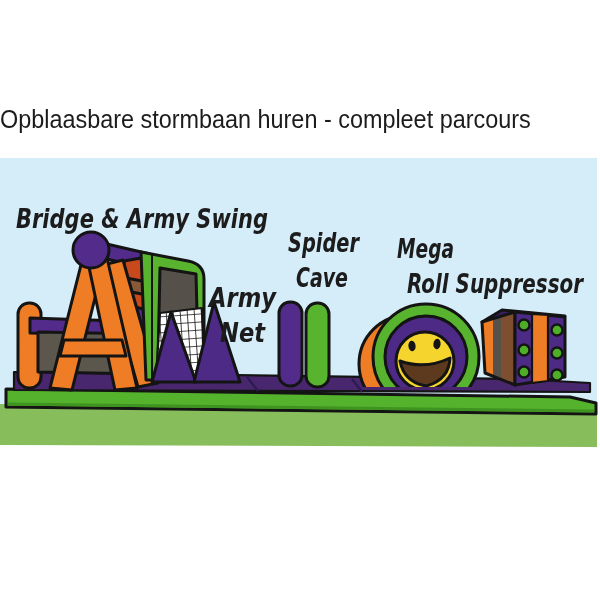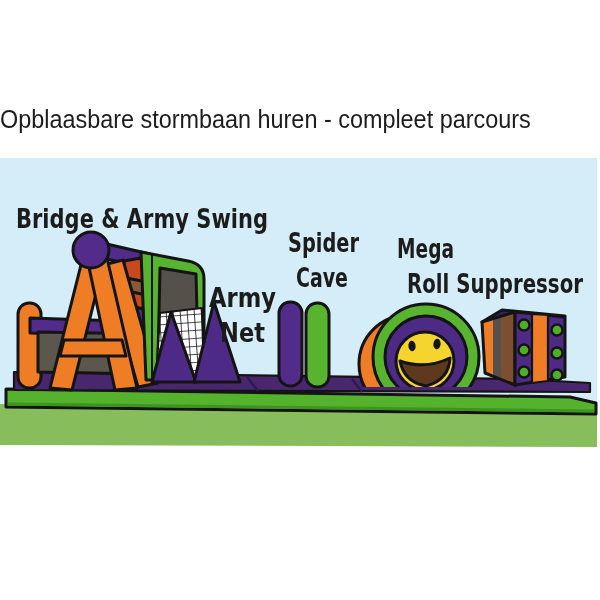--- a/index.html
+++ b/index.html
@@ -6,21 +6,21 @@
   body{
     width:600px;height:600px;background:#ffffff;position:relative;overflow:hidden;
     font-family:"Liberation Sans",sans-serif;
   }
   .top-title{
     position:absolute;left:0;top:104px;width:600px;
     font-size:26px;font-weight:400;color:#1c1c1c;white-space:nowrap;
     transform:scaleX(0.90);transform-origin:left center;overflow:hidden;
   }
   .bottom-clip{position:absolute;left:0;top:450px;width:600px;height:48px;overflow:hidden;}
-  .scene{position:absolute;left:0;top:155px;width:484px;height:292px;}
+  .scene{position:absolute;left:0;top:155px;width:484px;height:292px;font-style:italic;}
   
   :root{
     --sky:#d5edf9; --grass:#87bd5b; --base_green:#54b22c; --tower_green:#58b32e;
     --deck_purple:#49276f; --purple:#532b8b; --ring_purple:#4c2a85; --cap_purple:#3a1f63;
     --orange:#ef7d25; --red_orange:#c84a1c; --brown:#875936; --side_brown:#7d4f30;
     --grey:#5b574c; --panel_grey:#55514a; --side_grey:#56524a;
     --yellow:#f4d42d; --mouth:#5d3a1e; --dot_green:#4fae28; --outline:#141414;
   }
   .o3{stroke:var(--outline);stroke-width:3;stroke-linejoin:round;}
   .o2{stroke:var(--outline);stroke-width:2.2;stroke-linejoin:round;}

